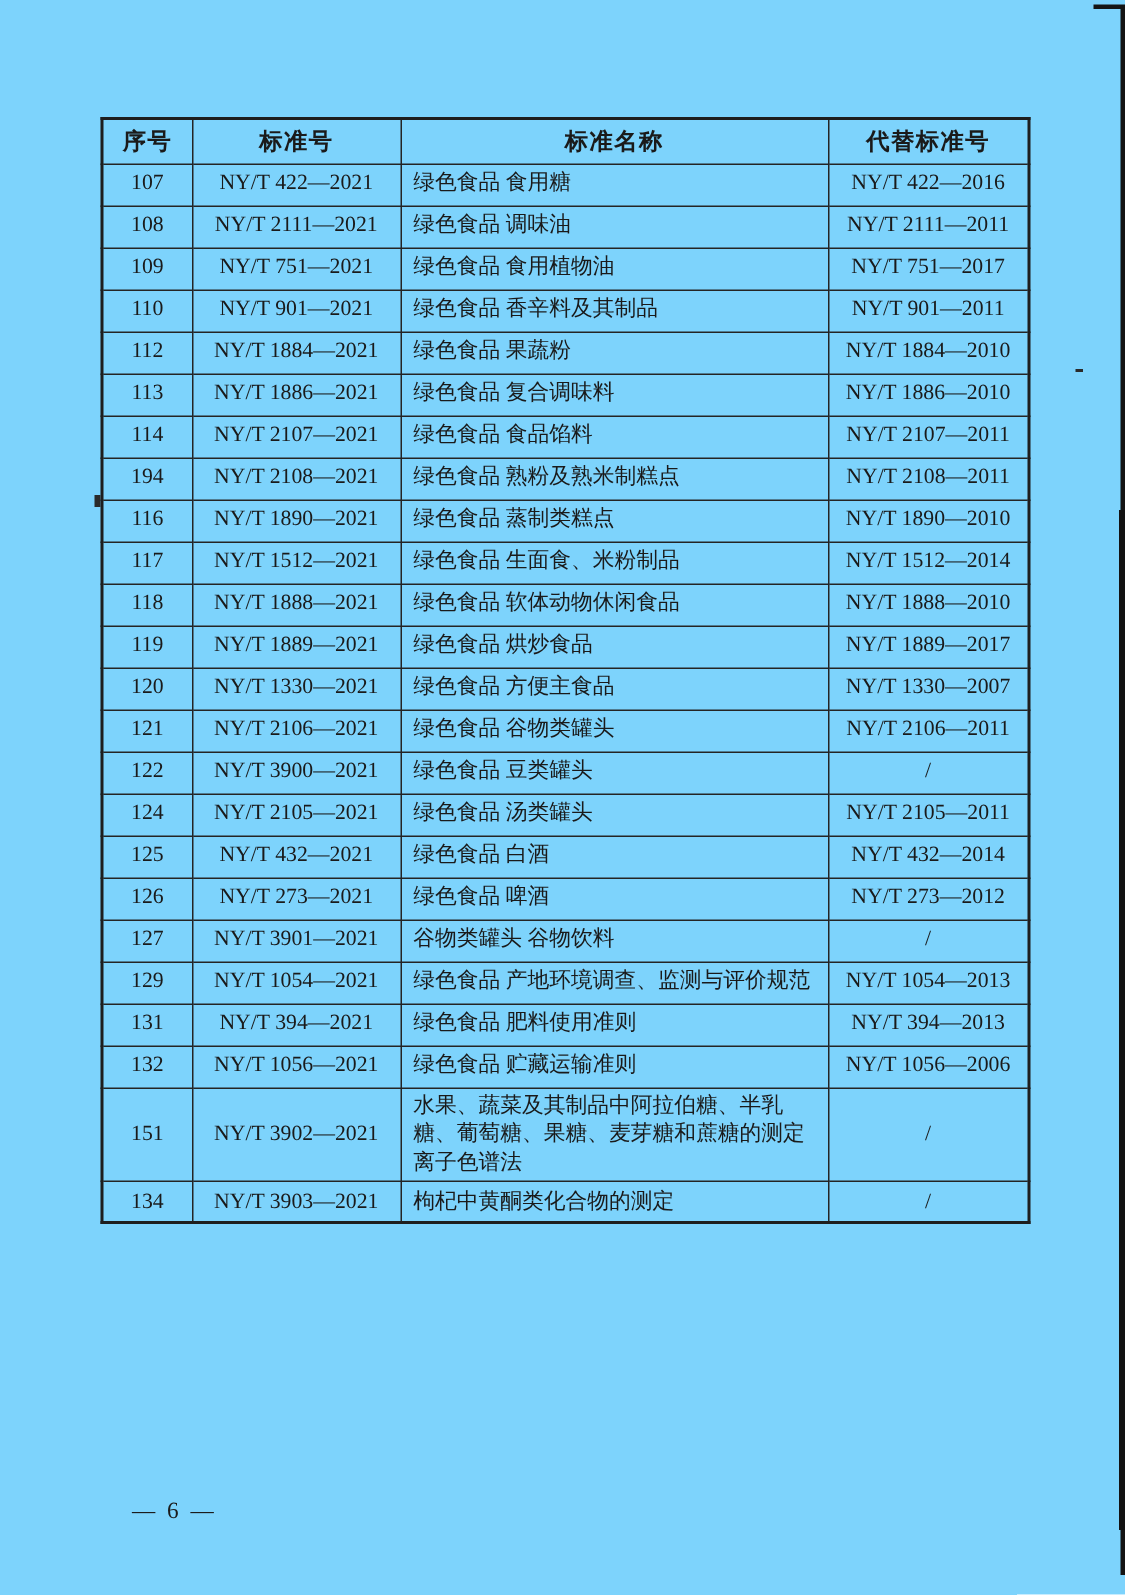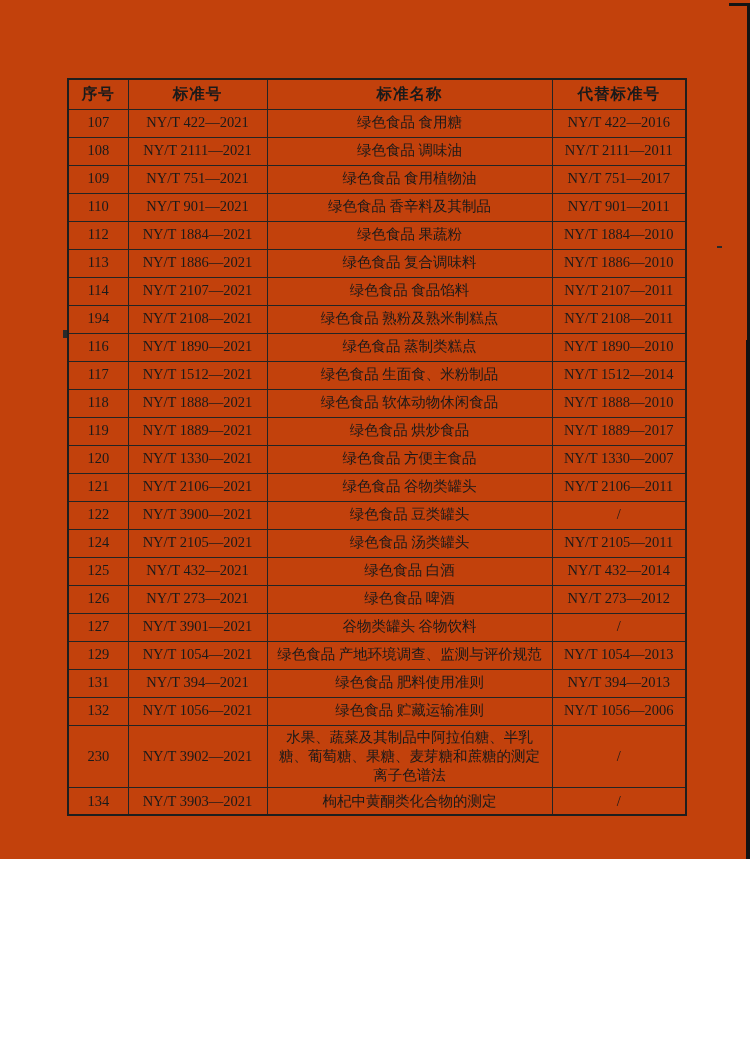--- a/index.html
+++ b/index.html
@@ -4,22 +4,22 @@
 <style>
   * { margin: 0; padding: 0; box-sizing: border-box; }
   html, body {
     width: 750px;
     background: #ffffff;
     font-family: "Liberation Serif", "DejaVu Serif", serif;
   }
   .page {
     position: relative;
     width: 750px;
-    height: 859px;
-    background: #c2410c;
+    height: 1063px;
+    background: #7dd3fc;
     overflow: hidden;
   }
   table.standards {
     position: absolute;
     left: 67px;
     top: 78px;
     width: 618px;
     border-collapse: collapse;
     table-layout: fixed;
     border: 2.5px solid #1e1e1e;
@@ -37,21 +37,21 @@
     height: 30px;
     text-align: center;
     letter-spacing: 1px;
   }
   table.standards td {
     font-size: 14.5px;
     height: 28px;
     line-height: 1.32;
   }
   td.col-no, td.col-std, td.col-rep { text-align: center; }
-  td.col-name { text-align: center; padding: 2px 8px; }
+  td.col-name { text-align: left; padding: 2px 8px; }
   .page-footer {
     position: absolute;
     left: 88px;
     top: 999px;
     font-size: 15.5px;
     color: #1c1c1c;
     letter-spacing: 2px;
     white-space: pre;
   }
   
@@ -231,21 +231,21 @@
           <td class="col-name">绿色食品 肥料使用准则</td>
           <td class="col-rep">NY/T 394—2013</td>
         </tr>
         <tr>
           <td class="col-no">132</td>
           <td class="col-std">NY/T 1056—2021</td>
           <td class="col-name">绿色食品 贮藏运输准则</td>
           <td class="col-rep">NY/T 1056—2006</td>
         </tr>
         <tr>
-          <td class="col-no">230</td>
+          <td class="col-no">151</td>
           <td class="col-std">NY/T 3902—2021</td>
           <td class="col-name">水果、蔬菜及其制品中阿拉伯糖、半乳糖、葡萄糖、果糖、麦芽糖和蔗糖的测定 离子色谱法</td>
           <td class="col-rep">/</td>
         </tr>
         <tr>
           <td class="col-no">134</td>
           <td class="col-std">NY/T 3903—2021</td>
           <td class="col-name">枸杞中黄酮类化合物的测定</td>
           <td class="col-rep">/</td>
         </tr>

